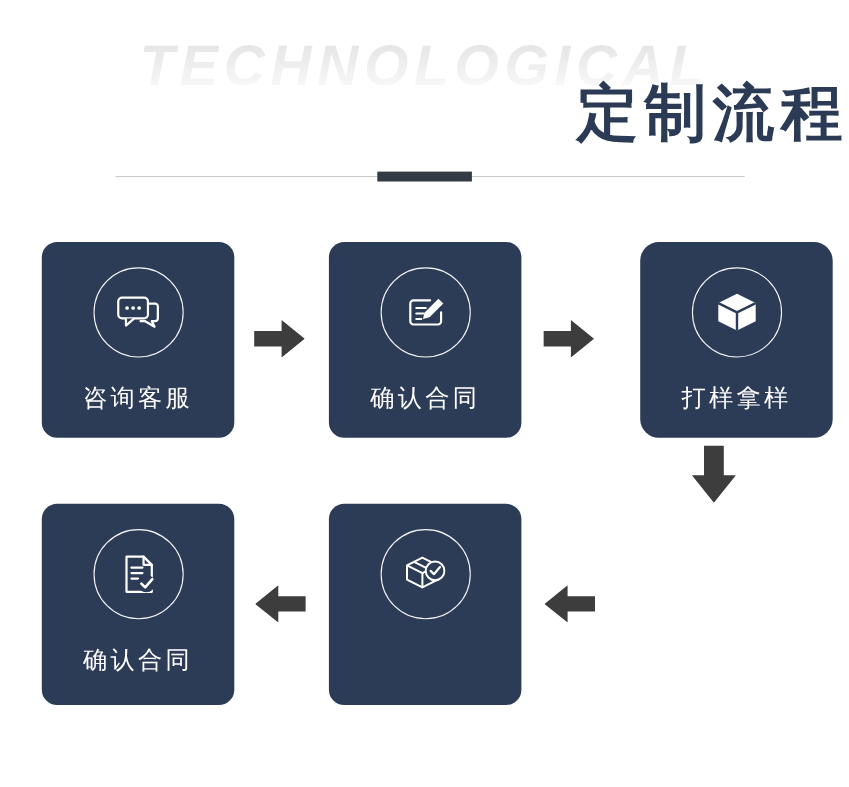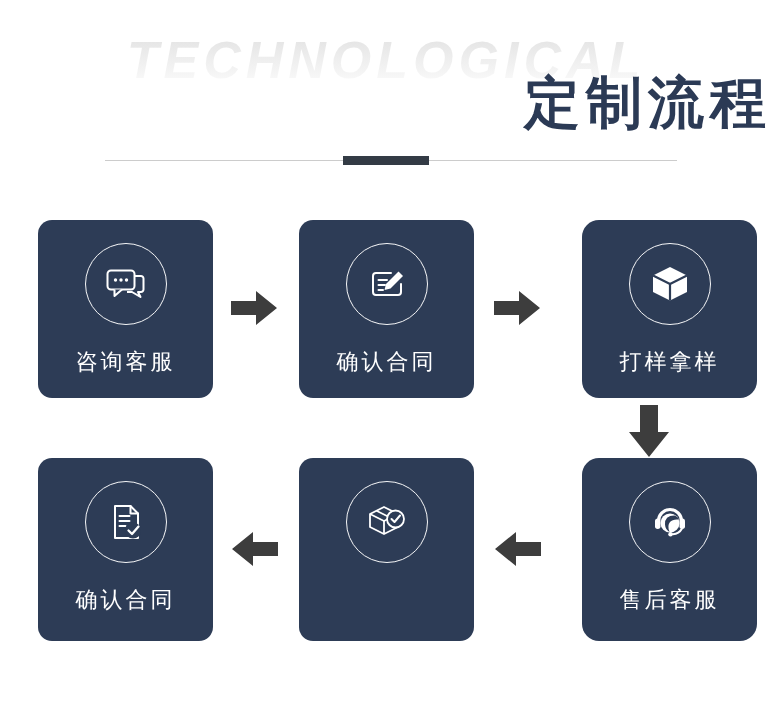--- a/index.html
+++ b/index.html
@@ -192,34 +192,20 @@
           <polyline points="6,15 20,22 34,15"></polyline>
           <line x1="20" y1="22" x2="20" y2="35"></line>
           <polyline points="12.5,11.8 26.5,18.8"></polyline>
         </g>
         <circle cx="31.5" cy="20" r="8.5" fill="#2d3c56" stroke="#fff" stroke-width="1.8"></circle>
         <path d="M27.5 20 l3 3 5.5 -6.5" fill="none" stroke="#fff" stroke-width="2" stroke-linecap="round" stroke-linejoin="round"></path>
       </svg>
     </div>
   </div>
 
-  <div class="step-box row2 col3">
-    <div class="icon-circle">
-      <svg viewBox="0 0 46 46">
-        <path d="M11.5 22 a11.5 11.5 0 0 1 23 0" fill="none" stroke="#fff" stroke-width="3.2"></path>
-        <circle cx="23" cy="24" r="9.5" fill="#fff"></circle>
-        <path d="M27.5 16.5 q-10 0 -9.5 9 q0.3 5 4.5 7.5 q-2.5 -6.5 0.5 -10 q2.5 -3 8.5 -2.5 q-0.5 -3 -4 -4" fill="#2d3c56"></path>
-        <rect x="8" y="19.5" width="5.5" height="10.5" rx="2.7" fill="#fff"></rect>
-        <rect x="32.5" y="19.5" width="5.5" height="10.5" rx="2.7" fill="#fff"></rect>
-        <path d="M35 29.5 q-3.5 6.5 -11 5.5" fill="none" stroke="#fff" stroke-width="2"></path>
-        <circle cx="23.5" cy="35.2" r="2.2" fill="#fff"></circle>
-      </svg>
-    </div>
-    <div class="step-label">售后客服</div>
-  </div>
 
   <div class="arrow arrow-h a1">
     <svg viewBox="0 0 46 34">
         <polygon points="0,10 25,10 25,0 46,17 25,34 25,24 0,24" fill="#3d3d3d"></polygon>
       </svg>
   </div>
   <div class="arrow arrow-h a2">
     <svg viewBox="0 0 46 34">
         <polygon points="0,10 25,10 25,0 46,17 25,34 25,24 0,24" fill="#3d3d3d"></polygon>
       </svg>

